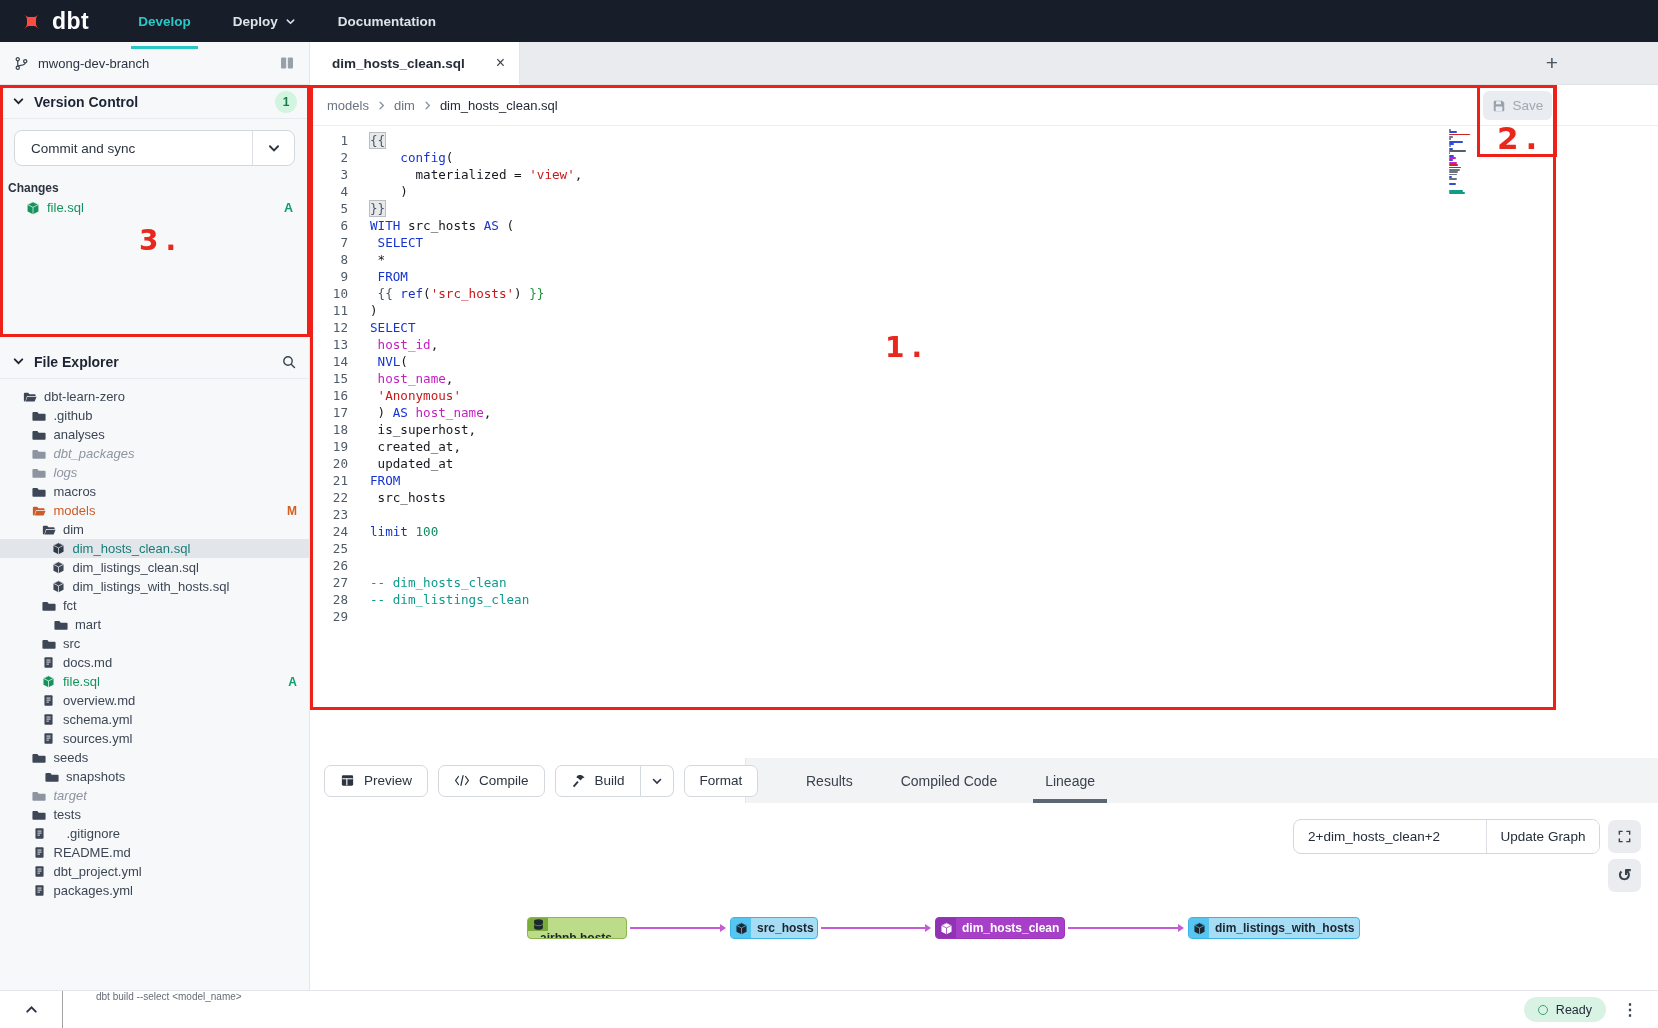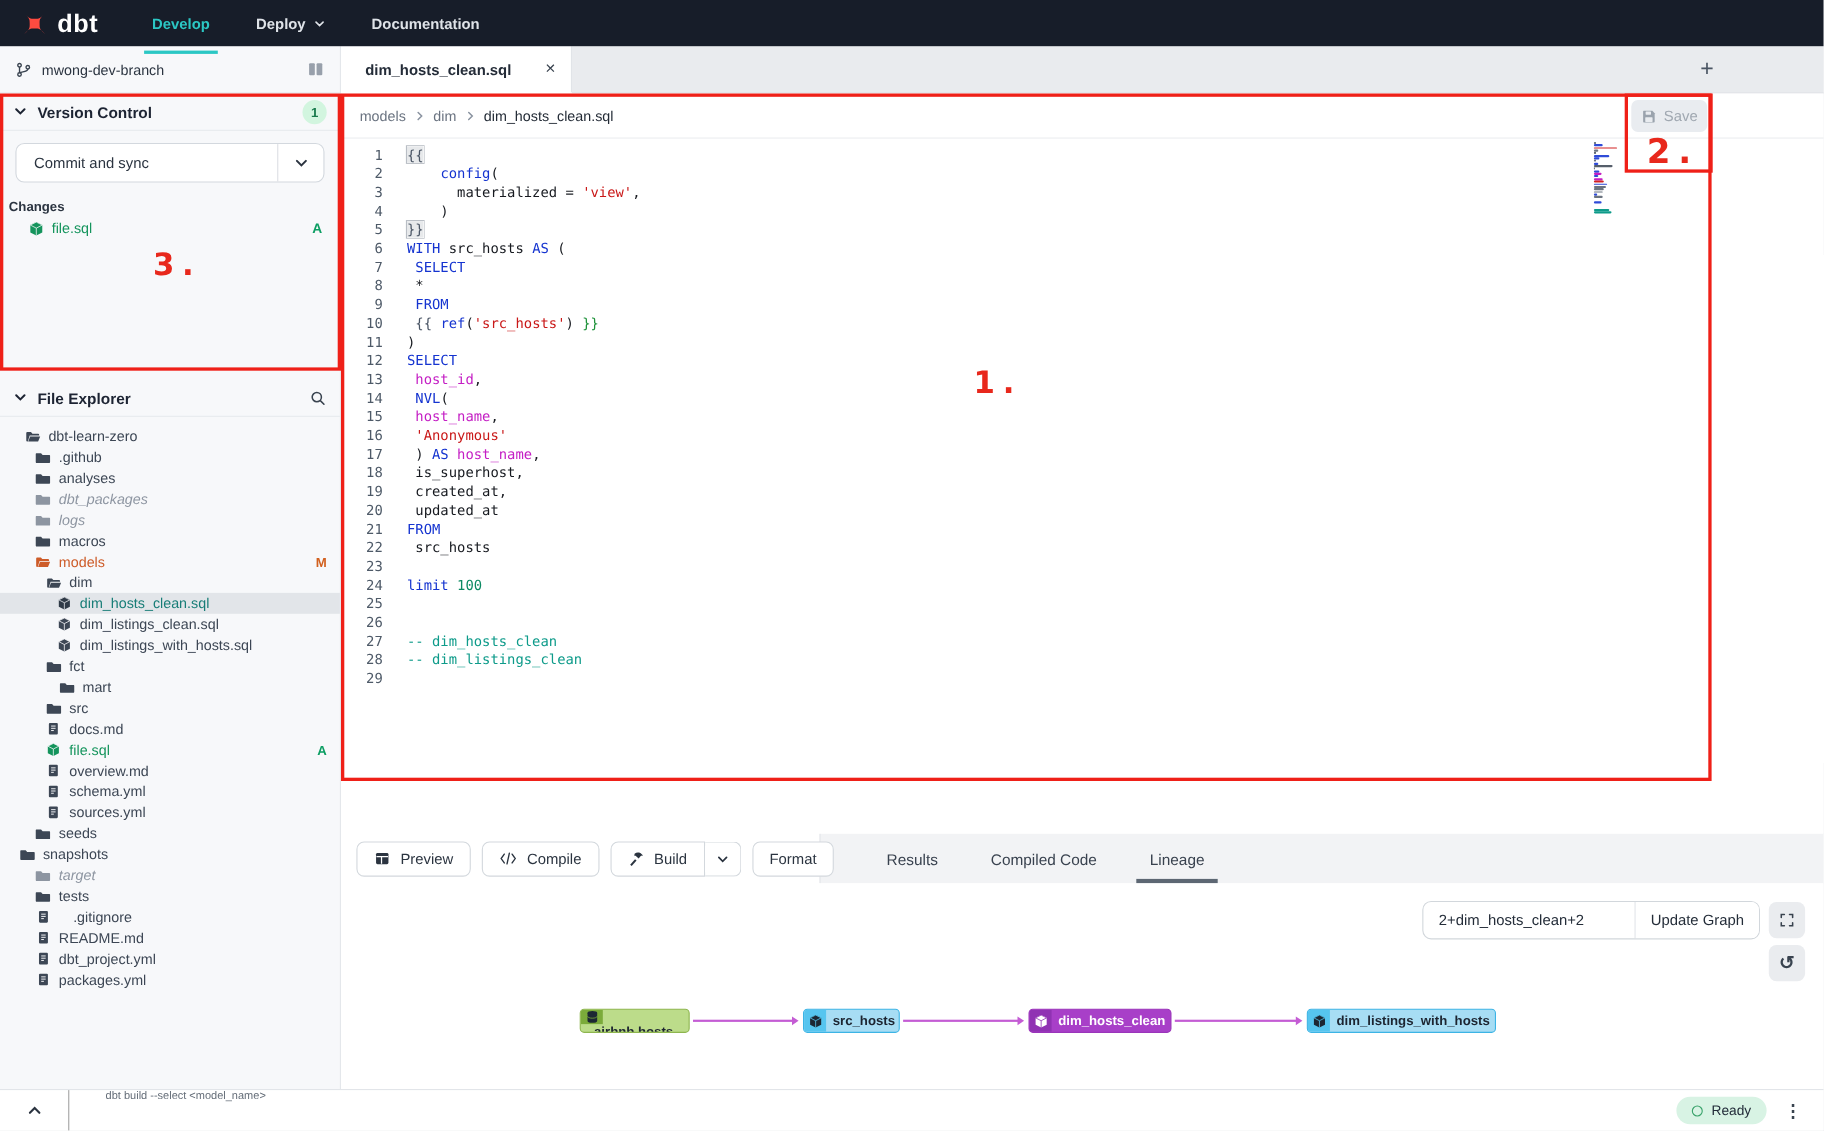--- a/index.html
+++ b/index.html
@@ -395,21 +395,21 @@
             <span class="lbl">sources.yml</span>
           </div>
           <div class="trow" style="padding-left: 31.5px;">
             <span class="ticon">
               <svg width="14" height="14" viewBox="0 0 16 16">
                 <path d="M1.5 3.5H6.1L7.7 5.3H14.5c.55 0 1 .45 1 1V12.5c0 .55-.45 1-1 1H1.5c-.55 0-1-.45-1-1V4.5c0-.55.45-1 1-1Z" fill="#3d4755"></path>
               </svg>
             </span>
             <span class="lbl">seeds</span>
           </div>
-          <div class="trow" style="padding-left: 17px;">
+          <div class="trow" style="padding-left: 44px;">
             <span class="ticon">
               <svg width="14" height="14" viewBox="0 0 16 16">
                 <path d="M1.5 3.5H6.1L7.7 5.3H14.5c.55 0 1 .45 1 1V12.5c0 .55-.45 1-1 1H1.5c-.55 0-1-.45-1-1V4.5c0-.55.45-1 1-1Z" fill="#3d4755"></path>
               </svg>
             </span>
             <span class="lbl">snapshots</span>
           </div>
           <div class="trow muted" style="padding-left: 31.5px;">
             <span class="ticon">
               <svg width="14" height="14" viewBox="0 0 16 16">

